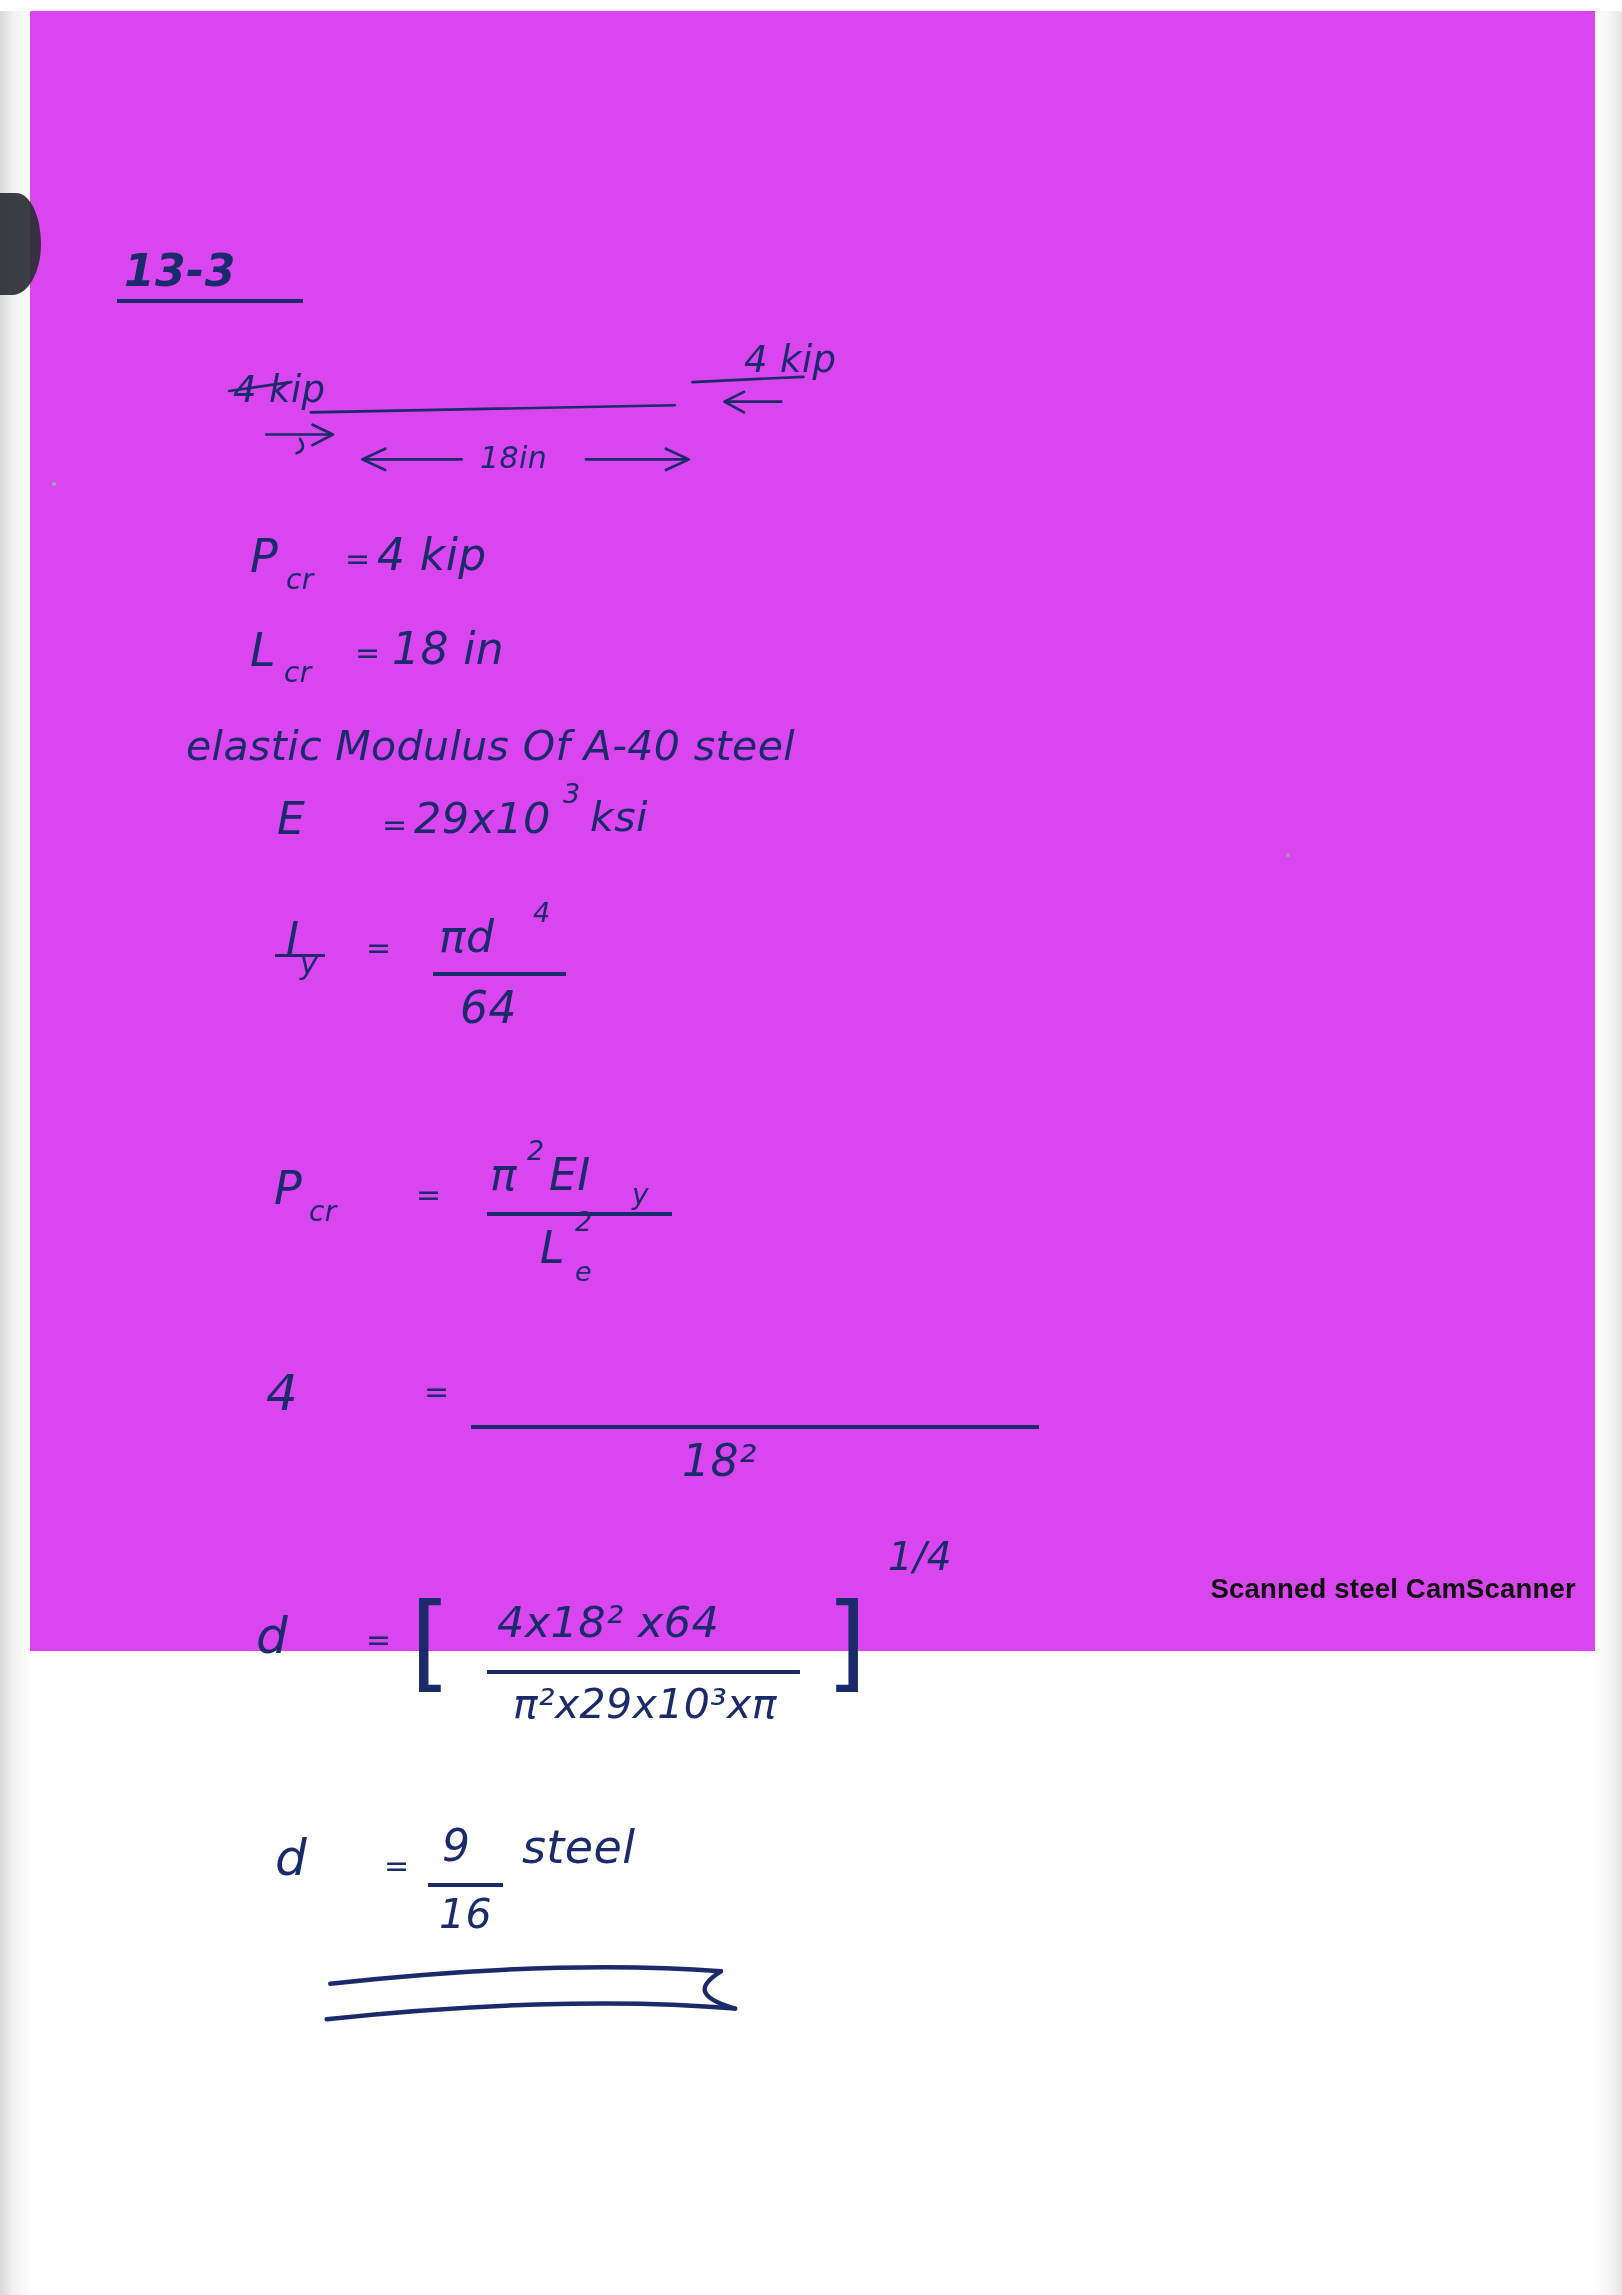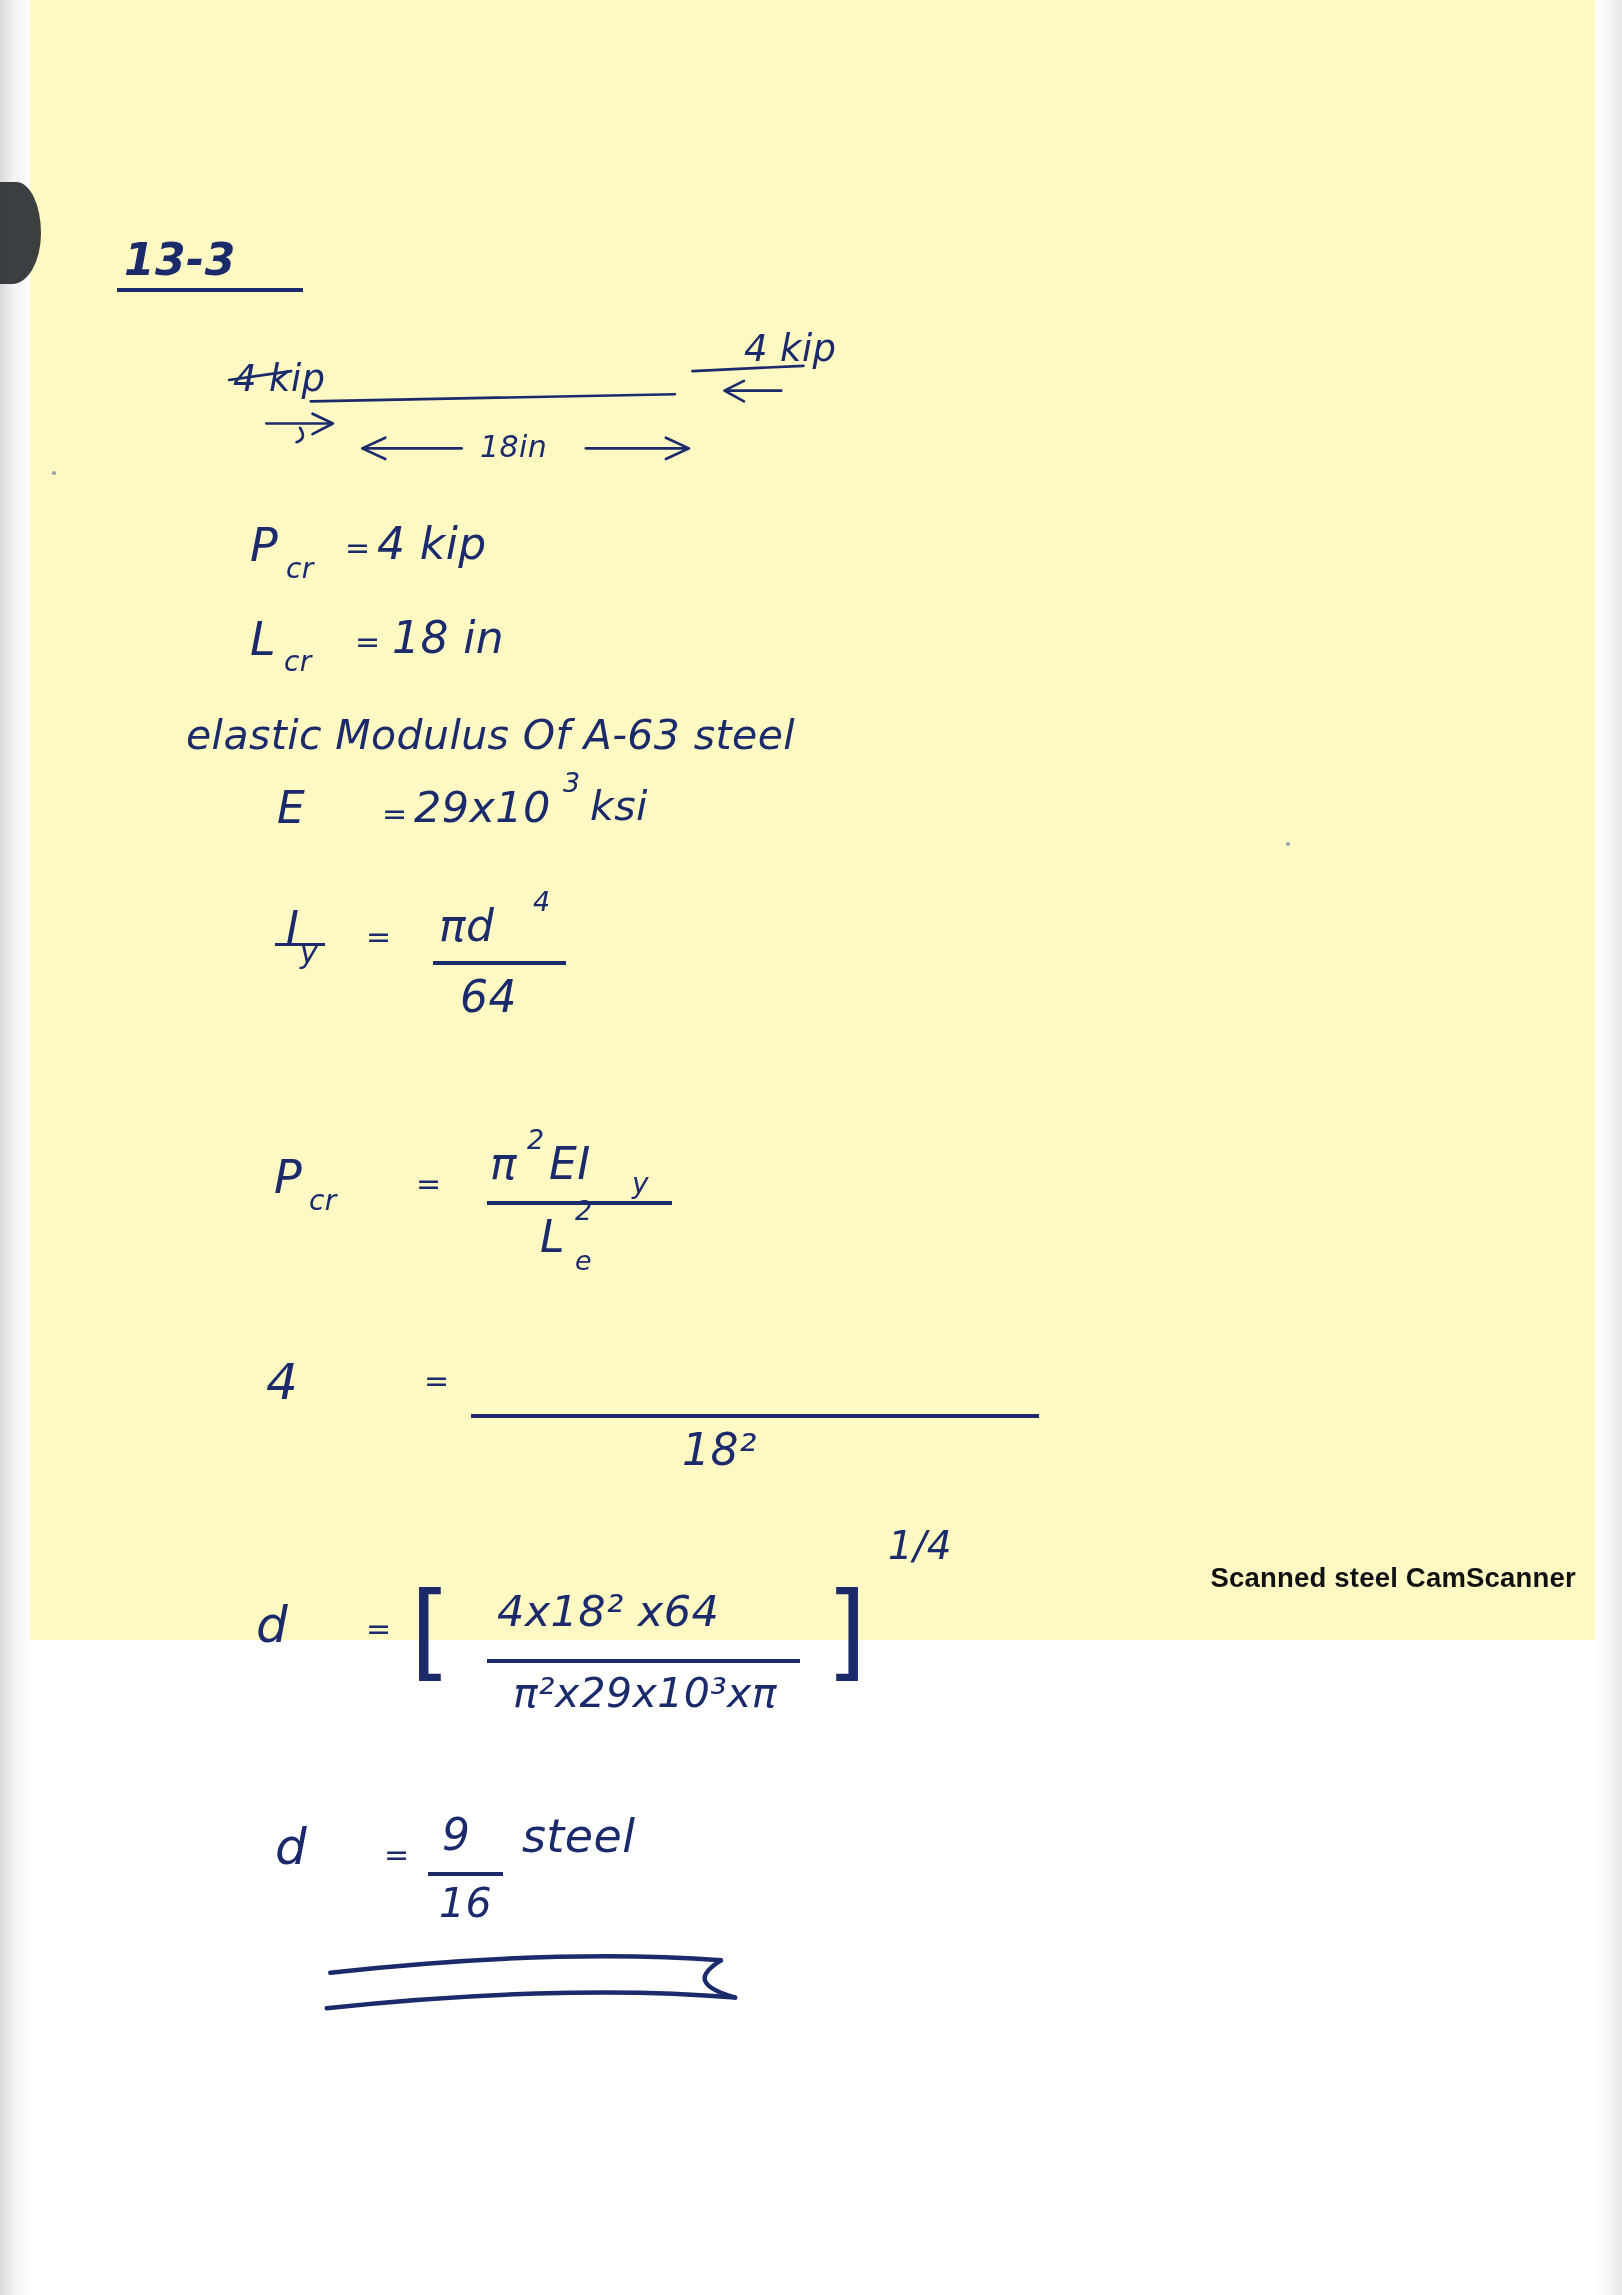--- a/index.html
+++ b/index.html
@@ -9,24 +9,24 @@
   }
   body {
     width: 1622px;
     height: 2295px;
     position: relative;
     font-family: "DejaVu Sans", sans-serif;
     overflow: hidden;
   }
   .page {
     position: absolute;
-    left: 0; top: 0;
+    left: 0; top: 11px;
     width: 1622px;
     height: 1640px;
-    background: #fef9c3;
+    background: #d946ef;
   }
   
   .scan-edge-left {
     position: absolute;
     left: 0; top: 0;
     width: 30px; height: 2295px;
     background: linear-gradient(to right, #d9d9d9 0%, #f2f2f2 45%, #fdfdfd 100%);
   }
   .scan-edge-right {
     position: absolute;
@@ -103,21 +103,21 @@
   <div class="ink hand" style="left:250px; top:522px; font-size:46px;">P</div>
   <div class="ink hand" style="left:286px; top:555px; font-size:28px;">cr</div>
   <div class="ink hand" style="left:345px; top:533px; font-size:30px;">=</div>
   <div class="ink hand" style="left:377px; top:522px; font-size:44px;">4 kip</div>
 
   <div class="ink hand" style="left:250px; top:616px; font-size:46px;">L</div>
   <div class="ink hand" style="left:284px; top:648px; font-size:28px;">cr</div>
   <div class="ink hand" style="left:355px; top:627px; font-size:30px;">=</div>
   <div class="ink hand" style="left:392px; top:616px; font-size:44px;">18 in</div>
 
-  <div class="ink hand" style="left:186px; top:715px; font-size:41px;">elastic Modulus Of    A-63   steel</div>
+  <div class="ink hand" style="left:186px; top:715px; font-size:41px;">elastic Modulus Of    A-40   steel</div>
 
   <div class="ink hand" style="left:277px; top:786px; font-size:44px;">E</div>
   <div class="ink hand" style="left:382px; top:799px; font-size:30px;">=</div>
   <div class="ink hand" style="left:414px; top:786px; font-size:43px;">29x10</div>
   <div class="ink hand" style="left:563px; top:769px; font-size:27px;">3</div>
   <div class="ink hand" style="left:590px; top:786px; font-size:41px;">ksi</div>
 
   <div class="ink hand" style="left:286px; top:906px; font-size:44px;">I</div>
   <div class="ink hand" style="left:300px; top:938px; font-size:30px;">y</div>
   <div class="rule" style="left:275px; top:943px; width:50px; height:2.7px;"></div>

